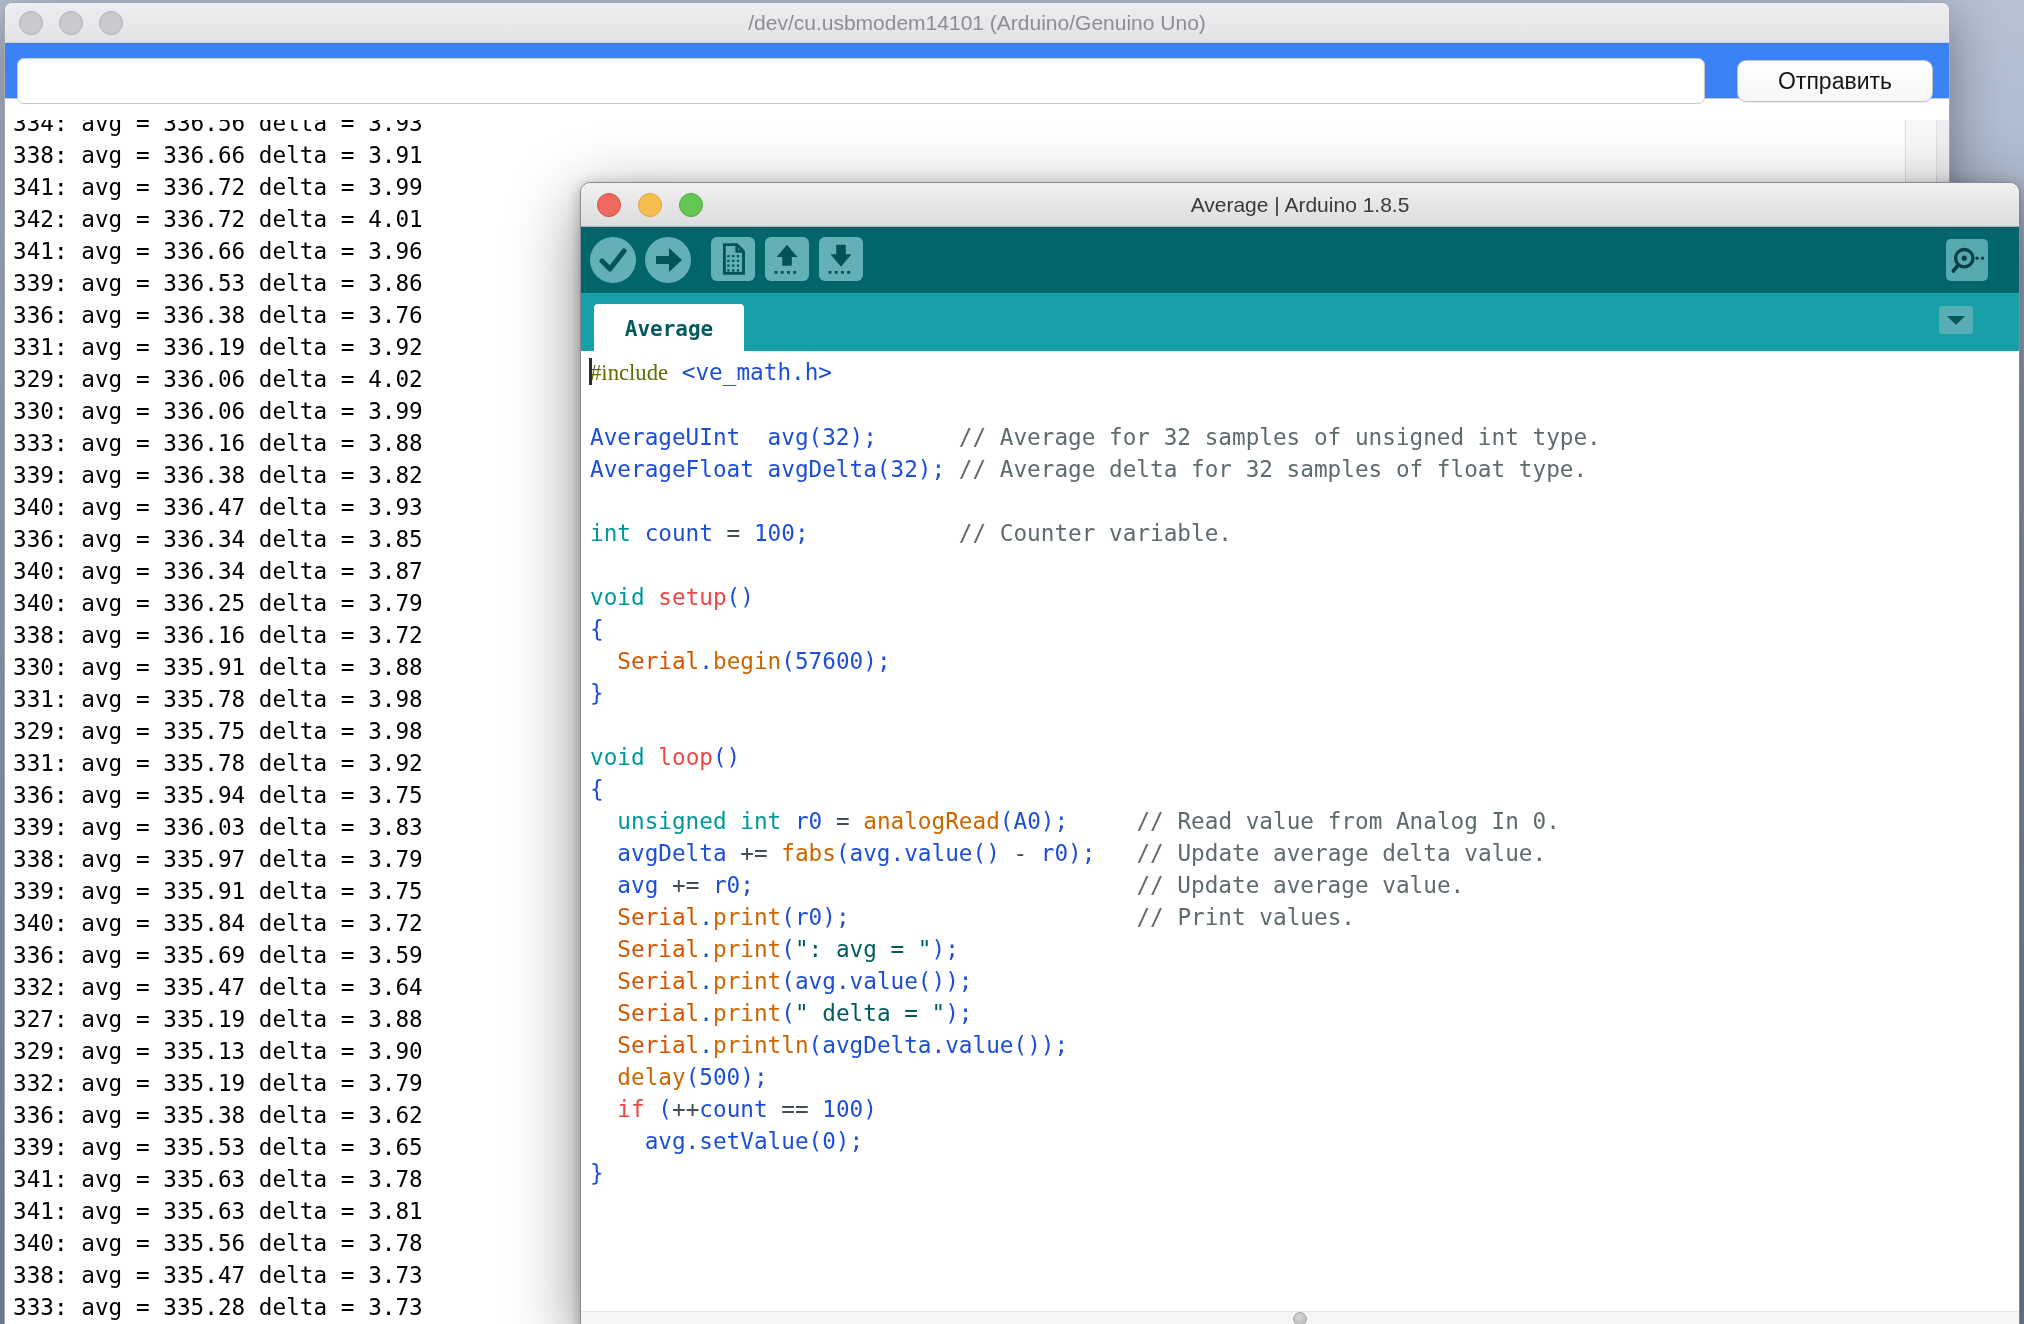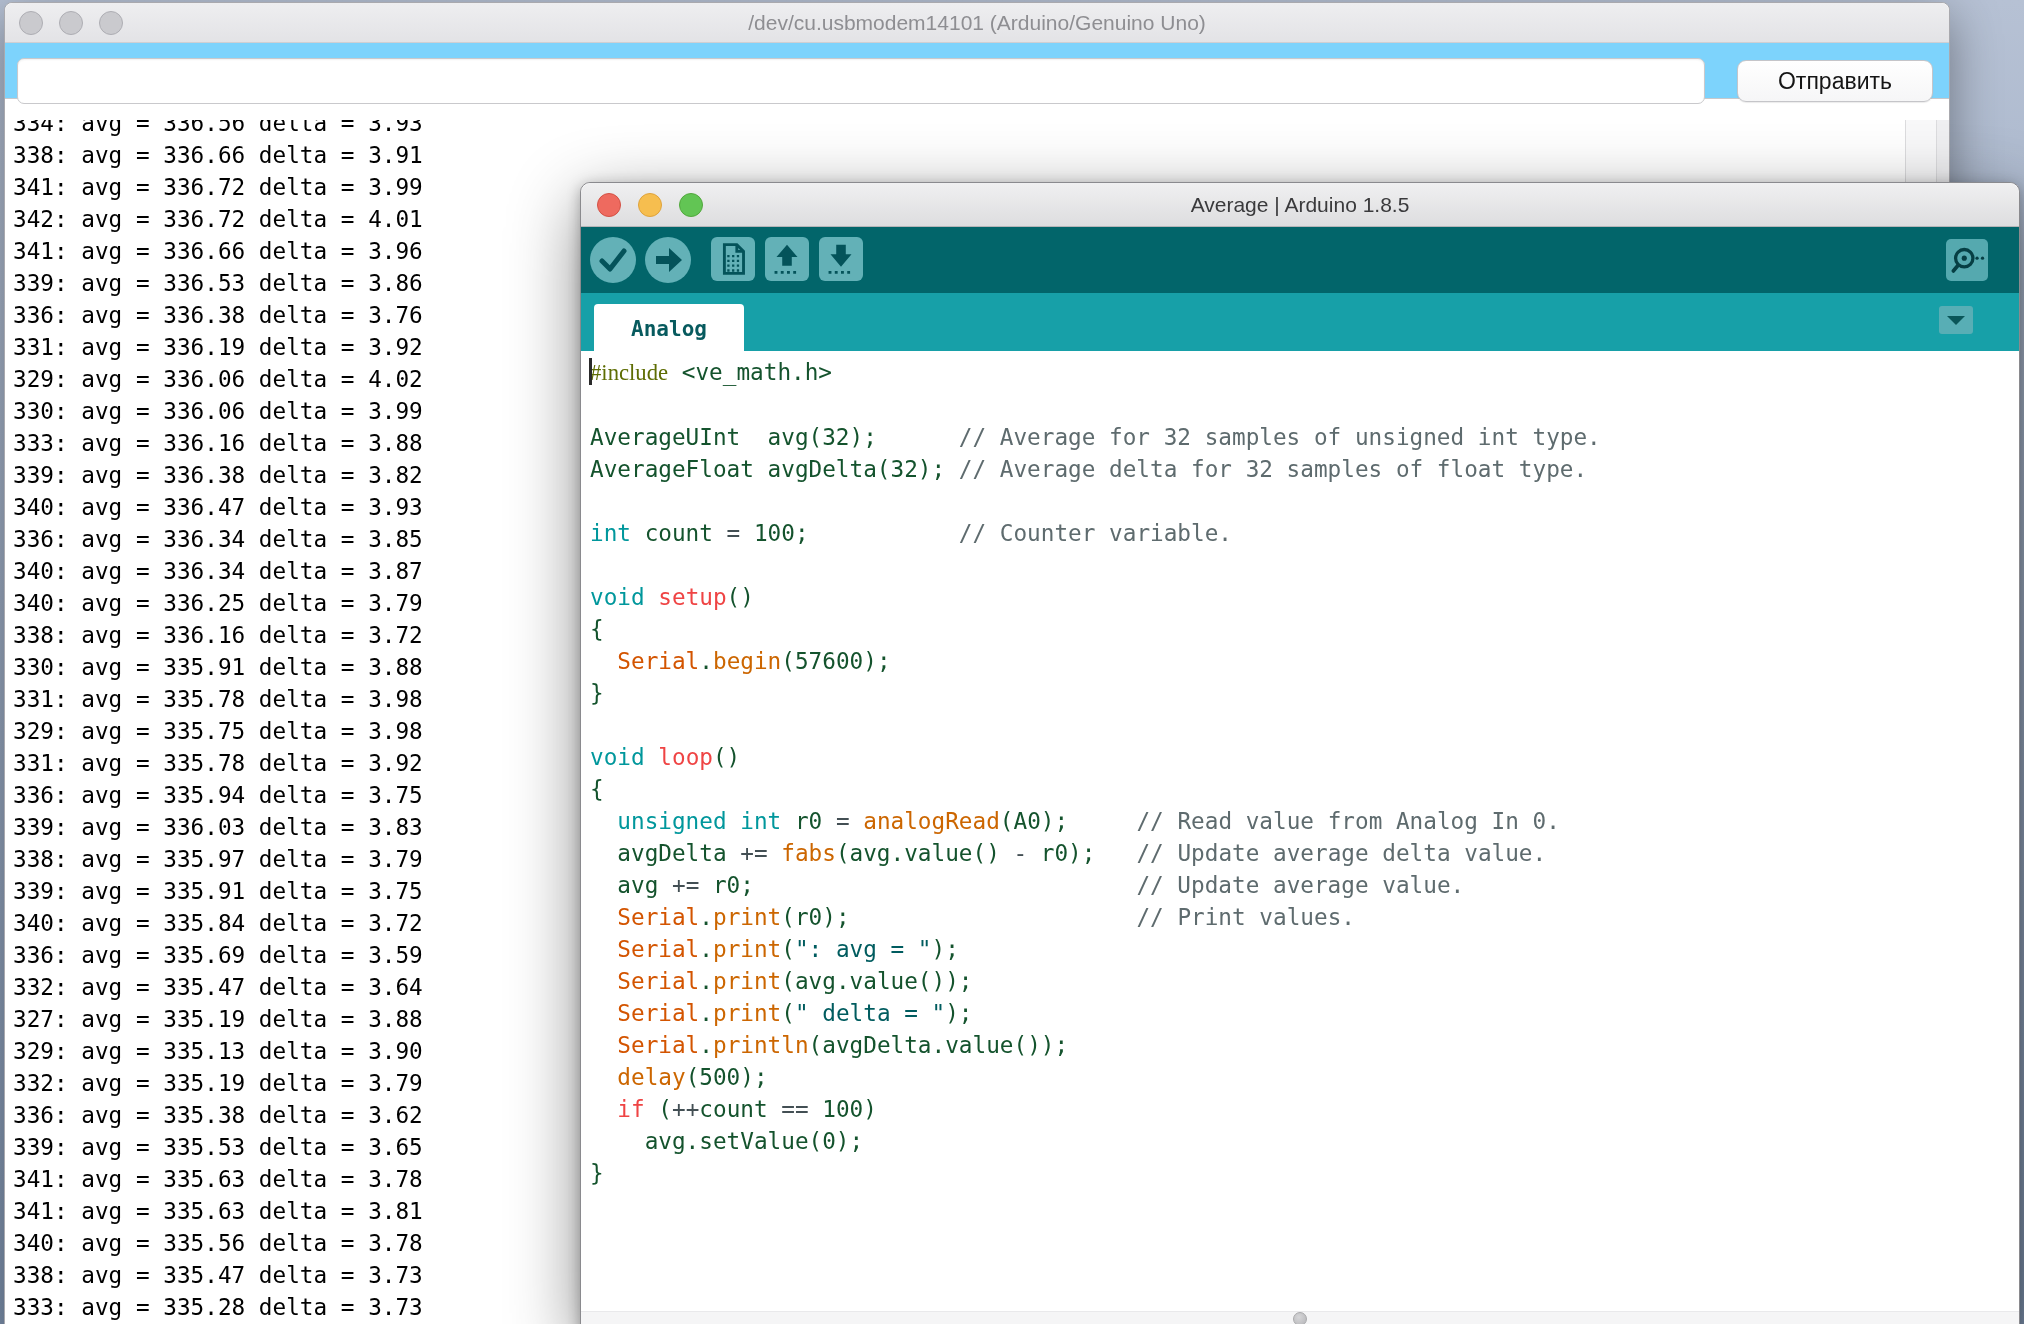--- a/index.html
+++ b/index.html
@@ -23,21 +23,21 @@
     border-bottom:1px solid #cfcfd3; border-radius:8px 8px 0 0;
   }
   .sm-title {
     position:absolute; left:0; right:0; top:0; height:36px; line-height:40px;
     text-align:center; font-size:21px; color:#8e8e92; white-space:nowrap;
   }
   .light { position:absolute; top:8px; width:24px; height:24px; border-radius:50%; }
   .sm-titlebar .light { background:#cacace; border:1px solid #aeaeb4; }
   .l1{left:14px;} .l2{left:54px;} .l3{left:94px;}
   .sm-inputrow {
-    position:relative; height:56px; background:#7dd3fc; border-bottom:1px solid #c8c8cb;
+    position:relative; height:56px; background:#3b82f6; border-bottom:1px solid #c8c8cb;
   }
   .sm-input {
     position:absolute; left:12px; top:15px; width:1688px; height:46px;
     border:1px solid #c9c9cc; border-radius:7px; background:#fff;
     font-size:22px; padding:0 12px; outline:none; color:#111;
     box-shadow:inset 0 1px 2px rgba(0,0,0,.06);
   }
   .sm-send {
     position:absolute; right:16px; top:17px; width:196px; height:42px;
     background:linear-gradient(180deg,#ffffff,#f6f6f7);
@@ -112,21 +112,21 @@
   }
   .caret { position:absolute; left:8px; top:7px; width:2.5px; height:27px; background:#2a2a2a; }
   .tok-pp  { color:#5e6d03;font-family:Liberation Serif, serif; }
   .tok-f   { color:#ef4444; }
   .tok-k   { color:#00979c; }
   .tok-cls { color:#d35400; }
   .tok-fn  { color:#cc6600; }
   .tok-str { color:#005c5f; }
   .tok-op  { color:#434f54; }
   .tok-cmt { color:#5e6b6e; }
-  .tok-pl  { color:#14532d;margin-top:32px; }
+  .tok-pl  { color:#1d4ed8;margin-top:32px; }
   .ide-bottombar {
     position:absolute; bottom:0; left:0; right:0; height:20px;
     background:#f5f5f6; border-top:1px solid #e9e9eb;
   }
   .grip-dot {
     position:absolute; top:0; left:calc(50% - 7px); width:14px; height:14px;
     border-radius:50%; background:radial-gradient(circle at 40% 35%, #d6d6d8, #b5b5b8);
     border:1px solid #a9a9ab;
   }
 </style>
@@ -199,21 +199,21 @@
         <circle cx="20" cy="21" r="9.5" fill="none" stroke="#063f44" stroke-width="3.6"></circle>
         <circle cx="20" cy="21" r="2.8" fill="#063f44"></circle>
         <line x1="13" y1="29" x2="8" y2="35" stroke="#063f44" stroke-width="4" stroke-linecap="round"></line>
         <circle cx="34" cy="21" r="1.8" fill="#063f44"></circle>
         <circle cx="40" cy="21" r="1.8" fill="#063f44"></circle>
       </svg>
     </div>
   </div>
 
   <div class="ide-tabrow">
-    <div class="tab">Analog</div>
+    <div class="tab">Average</div>
     <div class="tab-dd">
       <span class="tri"></span>
     </div>
   </div>
 
   <div class="ide-code">
     <div class="caret"></div>
     <div class="code-lines"><div><span class="tok-pp">#include</span><span class="tok-pl"> &lt;ve_math.h&gt;</span></div><div> </div><div><span class="tok-pl">AverageUInt  avg(32);      </span><span class="tok-cmt">// Average for 32 samples of unsigned int type.</span></div><div><span class="tok-pl">AverageFloat avgDelta(32); </span><span class="tok-cmt">// Average delta for 32 samples of float type.</span></div><div> </div><div><span class="tok-k">int</span><span class="tok-pl"> count </span><span class="tok-op">=</span><span class="tok-pl"> 100;           </span><span class="tok-cmt">// Counter variable.</span></div><div> </div><div><span class="tok-k">void</span><span class="tok-pl"> </span><span class="tok-f">setup</span><span class="tok-pl">()</span></div><div><span class="tok-pl">{</span></div><div><span class="tok-pl">  </span><span class="tok-cls">Serial</span><span class="tok-pl">.</span><span class="tok-fn">begin</span><span class="tok-pl">(57600);</span></div><div><span class="tok-pl">}</span></div><div> </div><div><span class="tok-k">void</span><span class="tok-pl"> </span><span class="tok-f">loop</span><span class="tok-pl">()</span></div><div><span class="tok-pl">{</span></div><div><span class="tok-pl">  </span><span class="tok-k">unsigned int</span><span class="tok-pl"> r0 </span><span class="tok-op">=</span><span class="tok-pl"> </span><span class="tok-fn">analogRead</span><span class="tok-pl">(A0);     </span><span class="tok-cmt">// Read value from Analog In 0.</span></div><div><span class="tok-pl">  avgDelta </span><span class="tok-op">+=</span><span class="tok-pl"> </span><span class="tok-fn">fabs</span><span class="tok-pl">(avg.value() </span><span class="tok-op">-</span><span class="tok-pl"> r0);   </span><span class="tok-cmt">// Update average delta value.</span></div><div><span class="tok-pl">  avg </span><span class="tok-op">+=</span><span class="tok-pl"> r0;                            </span><span class="tok-cmt">// Update average value.</span></div><div><span class="tok-pl">  </span><span class="tok-cls">Serial</span><span class="tok-pl">.</span><span class="tok-fn">print</span><span class="tok-pl">(r0);                     </span><span class="tok-cmt">// Print values.</span></div><div><span class="tok-pl">  </span><span class="tok-cls">Serial</span><span class="tok-pl">.</span><span class="tok-fn">print</span><span class="tok-pl">(</span><span class="tok-str">": avg = "</span><span class="tok-pl">);</span></div><div><span class="tok-pl">  </span><span class="tok-cls">Serial</span><span class="tok-pl">.</span><span class="tok-fn">print</span><span class="tok-pl">(avg.value());</span></div><div><span class="tok-pl">  </span><span class="tok-cls">Serial</span><span class="tok-pl">.</span><span class="tok-fn">print</span><span class="tok-pl">(</span><span class="tok-str">" delta = "</span><span class="tok-pl">);</span></div><div><span class="tok-pl">  </span><span class="tok-cls">Serial</span><span class="tok-pl">.</span><span class="tok-fn">println</span><span class="tok-pl">(avgDelta.value());</span></div><div><span class="tok-pl">  </span><span class="tok-fn">delay</span><span class="tok-pl">(500);</span></div><div><span class="tok-pl">  </span><span class="tok-f">if</span><span class="tok-pl"> (</span><span class="tok-op">++</span><span class="tok-pl">count </span><span class="tok-op">==</span><span class="tok-pl"> 100)</span></div><div><span class="tok-pl">    avg.setValue(0);</span></div><div><span class="tok-pl">}</span></div></div>
   </div>
 

